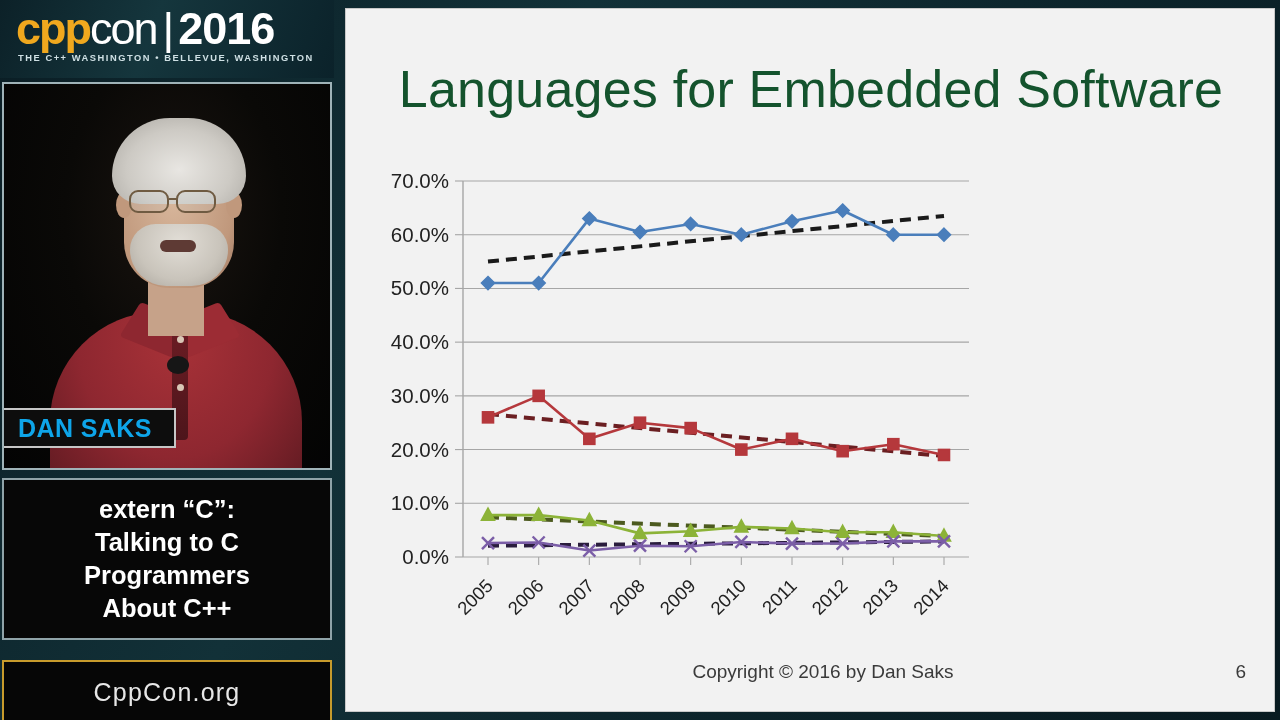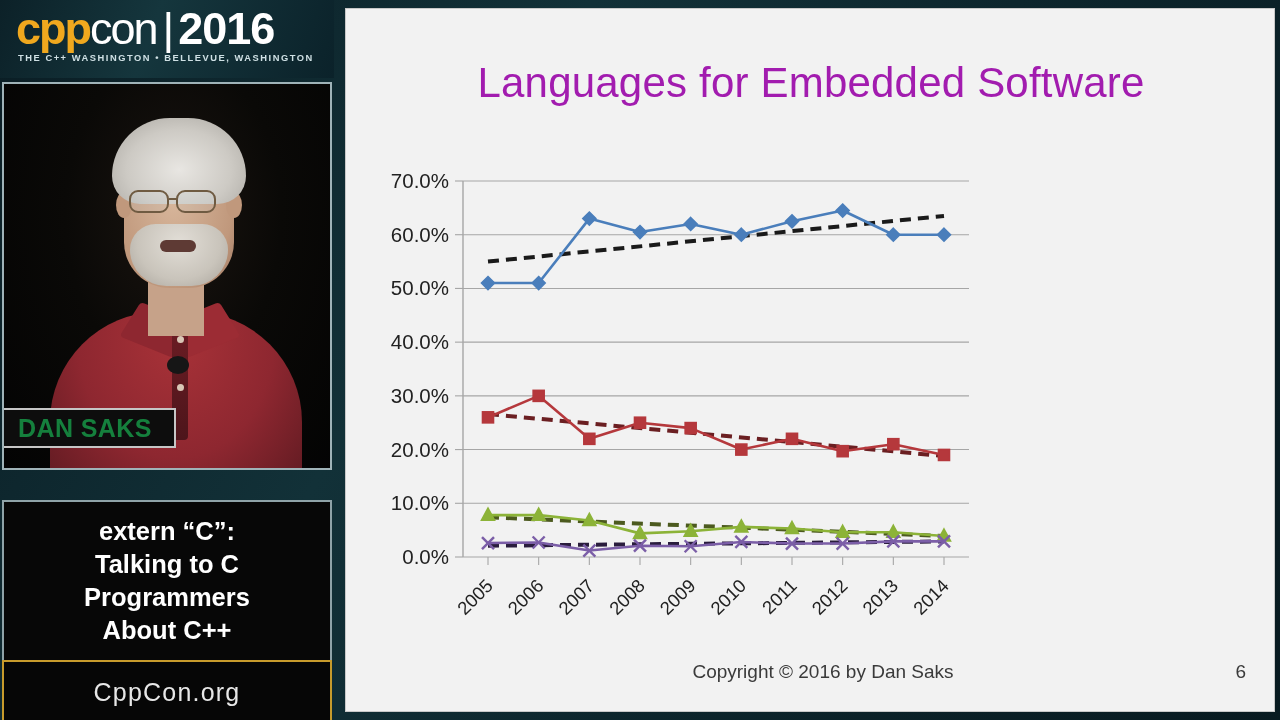--- a/index.html
+++ b/index.html
@@ -67,41 +67,41 @@
   #glass-bridge { position:absolute; left:165px; top:114px; width:8px; height:2.2px;
      background:#6f5b42; }
   #beard { position:absolute; left:126px; top:140px; width:98px; height:62px;
      background:radial-gradient(ellipse at 50% 30%, #e2ded7 0%, #c9c4bb 60%, #a7a29a 100%);
      border-radius:34px 34px 48px 48px; }
   #mouth { position:absolute; left:156px; top:156px; width:36px; height:12px;
      background:#5e3a34; border-radius:7px; }
   #nameplate { position:absolute; left:-4px; top:324px; width:176px; height:40px;
      background:#0d0d0d; border:2px solid #c6c6c6;
      display:flex; align-items:center; }
-  #nameplate-text { color:#15803d; font-size:25px; font-weight:bold; letter-spacing:0.4px;
+  #nameplate-text { color:#0ea5e9; font-size:25px; font-weight:bold; letter-spacing:0.4px;
      padding-left:16px; }
 
   
-  #title-block { position:absolute; left:2px; top:500px; width:330px; height:162px;
+  #title-block { position:absolute; left:2px; top:478px; width:330px; height:162px;
      background:#070707; border:2px solid #8fa3a8;
      display:flex; align-items:center; justify-content:center; }
   #talk-title { color:#ffffff; font-size:25.5px; line-height:33px; font-weight:bold;
      text-align:center; white-space:pre-line; }
 
   
   #org-block { position:absolute; left:2px; top:660px; width:330px; height:64px;
      background:#060606; border:2px solid #c79b2c;
      display:flex; align-items:center; justify-content:center; }
   #org-text { color:#e7e7e7; font-size:25px; letter-spacing:1.2px; }
 
   
   #slide { position:absolute; left:345px; top:8px; width:930px; height:704px;
      background:#f2f2f2; border:1px solid #c8c8c8; }
   #slide-title { position:absolute; left:0; top:50px; width:930px; text-align:center;
-     color:#a21caf; font-size:42px; font-weight:normal; letter-spacing:0.2px; }
+     color:#14532d; font-size:52px; font-weight:normal; letter-spacing:0.2px; }
 
   #chart { position:absolute; left:0; top:132px; width:930px; height:510px; }
   #plot-svg { position:absolute; left:0; top:0; }
 
   .ylab { font-size:20.5px; fill:#222; font-family:"Liberation Sans", sans-serif;
      text-anchor:end; }
   .xlab { font-size:18.5px; fill:#222; font-family:"Liberation Sans", sans-serif;
      text-anchor:end; }
 
   #copyright { position:absolute; left:12px; top:652px; width:930px; text-align:center;

